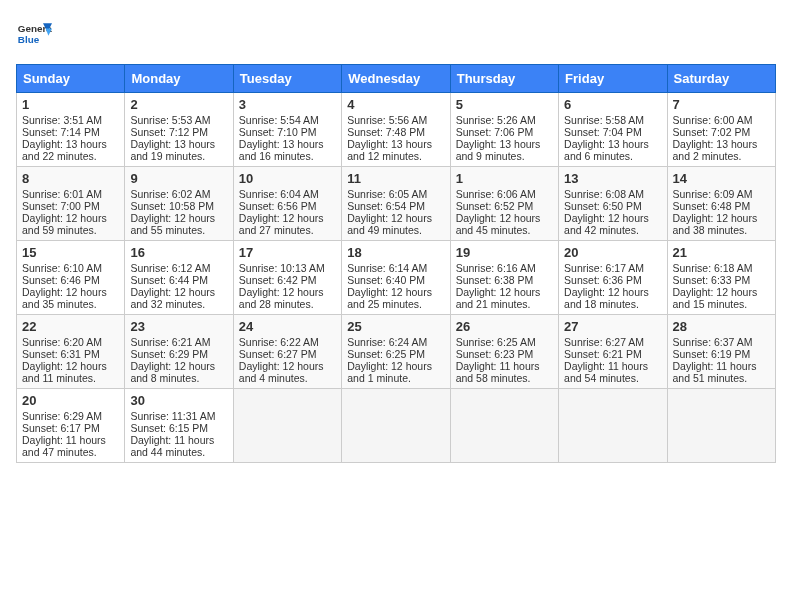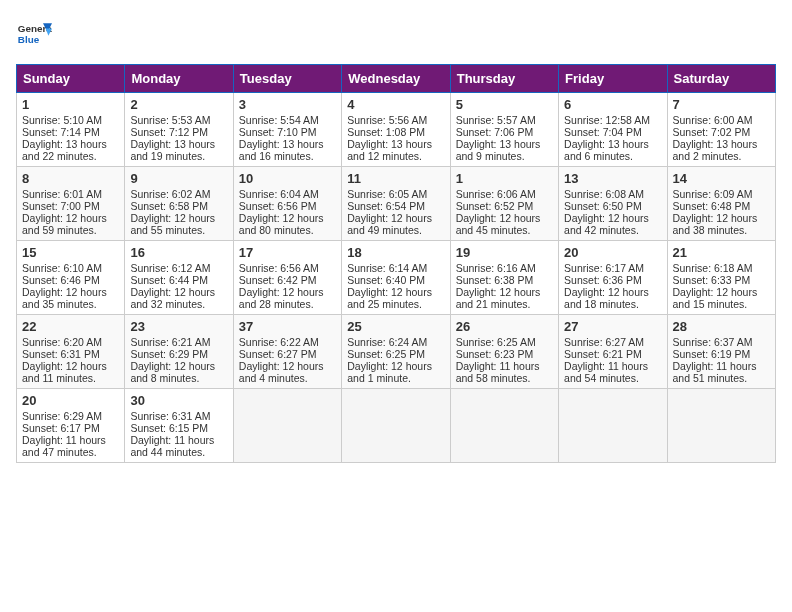--- a/index.html
+++ b/index.html
@@ -35,21 +35,21 @@
     .subtitle {
       font-size: 15px;
       color: #333;
       font-weight: bold;
     }
     table {
       width: 100%;
       border-collapse: collapse;
     }
     th {
-      background-color: #701a75;
+      background-color: #3b82f6;
       color: #fff;
       font-size: 13px;
       font-weight: bold;
       padding: 6px 6px;
       text-align: left;
       border: 1px solid #1565c0;
     }
     td {
       border: 1px solid #ccc;
       vertical-align: top;
@@ -100,79 +100,79 @@
         <th>Wednesday</th>
         <th>Thursday</th>
         <th>Friday</th>
         <th>Saturday</th>
       </tr>
   </thead>
   <tbody id="calendar-body">
   <tr>
         <td>
           <span class="day-num">1</span>
-          <span>Sunrise: 5:10 AM</span><br>
+          <span>Sunrise: 3:51 AM</span><br>
           <span>Sunset: 7:14 PM</span><br>
           <span>Daylight: 13 hours and 22 minutes.</span>
         </td>
         <td>
           <span class="day-num">2</span>
           <span>Sunrise: 5:53 AM</span><br>
           <span>Sunset: 7:12 PM</span><br>
           <span>Daylight: 13 hours and 19 minutes.</span>
         </td>
         <td>
           <span class="day-num">3</span>
           <span>Sunrise: 5:54 AM</span><br>
           <span>Sunset: 7:10 PM</span><br>
           <span>Daylight: 13 hours and 16 minutes.</span>
         </td>
         <td>
           <span class="day-num">4</span>
           <span>Sunrise: 5:56 AM</span><br>
-          <span>Sunset: 1:08 PM</span><br>
+          <span>Sunset: 7:48 PM</span><br>
           <span>Daylight: 13 hours and 12 minutes.</span>
         </td>
         <td>
           <span class="day-num">5</span>
-          <span>Sunrise: 5:57 AM</span><br>
+          <span>Sunrise: 5:26 AM</span><br>
           <span>Sunset: 7:06 PM</span><br>
           <span>Daylight: 13 hours and 9 minutes.</span>
         </td>
         <td>
           <span class="day-num">6</span>
-          <span>Sunrise: 12:58 AM</span><br>
+          <span>Sunrise: 5:58 AM</span><br>
           <span>Sunset: 7:04 PM</span><br>
           <span>Daylight: 13 hours and 6 minutes.</span>
         </td>
         <td>
           <span class="day-num">7</span>
           <span>Sunrise: 6:00 AM</span><br>
           <span>Sunset: 7:02 PM</span><br>
           <span>Daylight: 13 hours and 2 minutes.</span>
         </td>
       </tr>
       <tr>
         <td>
           <span class="day-num">8</span>
           <span>Sunrise: 6:01 AM</span><br>
           <span>Sunset: 7:00 PM</span><br>
           <span>Daylight: 12 hours and 59 minutes.</span>
         </td>
         <td>
           <span class="day-num">9</span>
           <span>Sunrise: 6:02 AM</span><br>
-          <span>Sunset: 6:58 PM</span><br>
+          <span>Sunset: 10:58 PM</span><br>
           <span>Daylight: 12 hours and 55 minutes.</span>
         </td>
         <td>
           <span class="day-num">10</span>
           <span>Sunrise: 6:04 AM</span><br>
           <span>Sunset: 6:56 PM</span><br>
-          <span>Daylight: 12 hours and 80 minutes.</span>
+          <span>Daylight: 12 hours and 27 minutes.</span>
         </td>
         <td>
           <span class="day-num">11</span>
           <span>Sunrise: 6:05 AM</span><br>
           <span>Sunset: 6:54 PM</span><br>
           <span>Daylight: 12 hours and 49 minutes.</span>
         </td>
         <td>
           <span class="day-num">1</span>
           <span>Sunrise: 6:06 AM</span><br>
@@ -200,21 +200,21 @@
           <span>Daylight: 12 hours and 35 minutes.</span>
         </td>
         <td>
           <span class="day-num">16</span>
           <span>Sunrise: 6:12 AM</span><br>
           <span>Sunset: 6:44 PM</span><br>
           <span>Daylight: 12 hours and 32 minutes.</span>
         </td>
         <td>
           <span class="day-num">17</span>
-          <span>Sunrise: 6:56 AM</span><br>
+          <span>Sunrise: 10:13 AM</span><br>
           <span>Sunset: 6:42 PM</span><br>
           <span>Daylight: 12 hours and 28 minutes.</span>
         </td>
         <td>
           <span class="day-num">18</span>
           <span>Sunrise: 6:14 AM</span><br>
           <span>Sunset: 6:40 PM</span><br>
           <span>Daylight: 12 hours and 25 minutes.</span>
         </td>
         <td>
@@ -243,21 +243,21 @@
           <span>Sunset: 6:31 PM</span><br>
           <span>Daylight: 12 hours and 11 minutes.</span>
         </td>
         <td>
           <span class="day-num">23</span>
           <span>Sunrise: 6:21 AM</span><br>
           <span>Sunset: 6:29 PM</span><br>
           <span>Daylight: 12 hours and 8 minutes.</span>
         </td>
         <td>
-          <span class="day-num">37</span>
+          <span class="day-num">24</span>
           <span>Sunrise: 6:22 AM</span><br>
           <span>Sunset: 6:27 PM</span><br>
           <span>Daylight: 12 hours and 4 minutes.</span>
         </td>
         <td>
           <span class="day-num">25</span>
           <span>Sunrise: 6:24 AM</span><br>
           <span>Sunset: 6:25 PM</span><br>
           <span>Daylight: 12 hours and 1 minute.</span>
         </td>
@@ -282,21 +282,21 @@
       </tr>
       <tr>
         <td>
           <span class="day-num">20</span>
           <span>Sunrise: 6:29 AM</span><br>
           <span>Sunset: 6:17 PM</span><br>
           <span>Daylight: 11 hours and 47 minutes.</span>
         </td>
         <td>
           <span class="day-num">30</span>
-          <span>Sunrise: 6:31 AM</span><br>
+          <span>Sunrise: 11:31 AM</span><br>
           <span>Sunset: 6:15 PM</span><br>
           <span>Daylight: 11 hours and 44 minutes.</span>
         </td>
         <td class="empty-cell"></td>
         <td class="empty-cell"></td>
         <td class="empty-cell"></td>
         <td class="empty-cell"></td>
         <td class="empty-cell"></td>
       </tr>
     </tbody>

